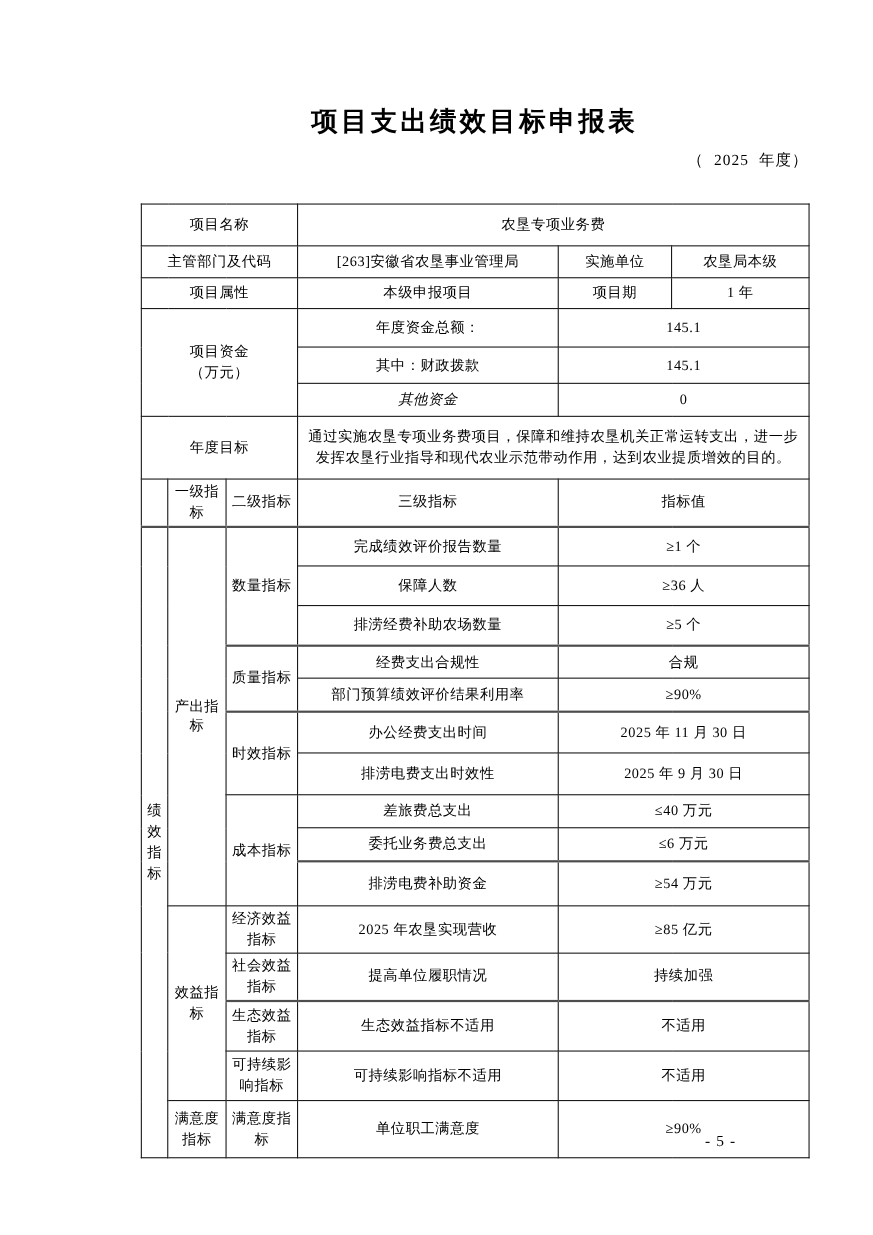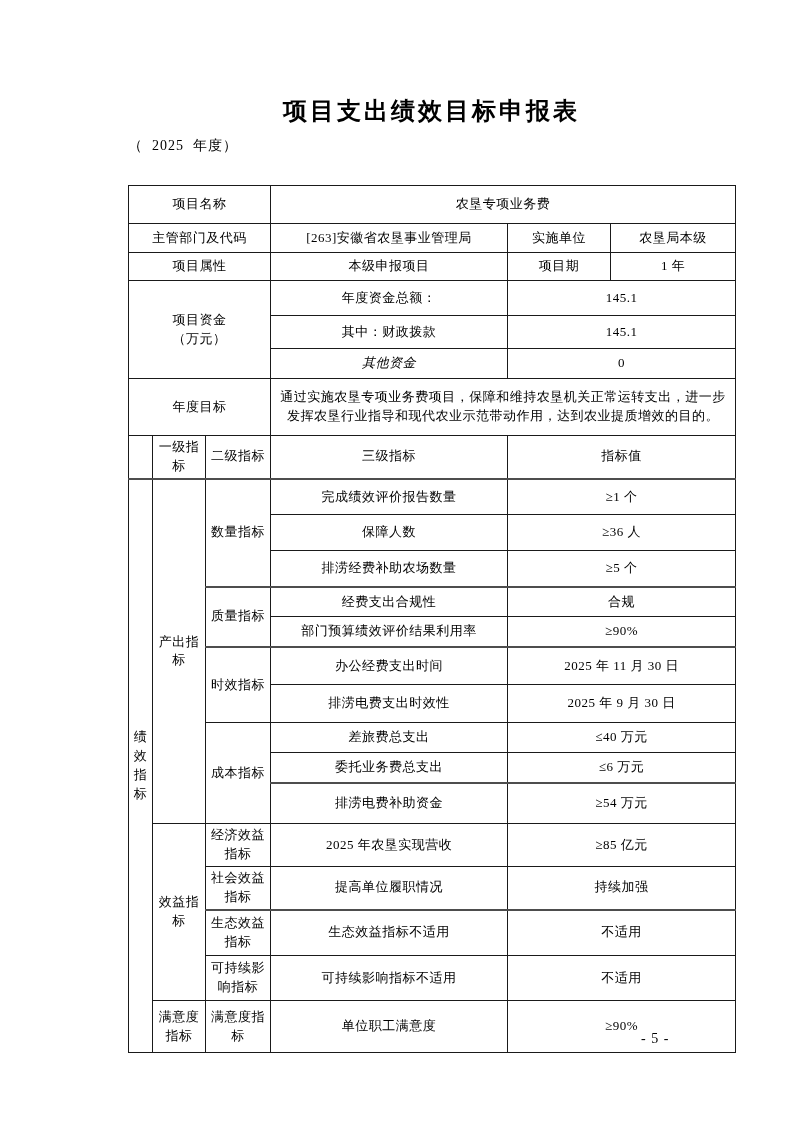--- a/index.html
+++ b/index.html
@@ -7,21 +7,21 @@
     width:794px; height:1123px; background:#ffffff; overflow:hidden;
     font-family:"Liberation Serif","DejaVu Serif",serif; color:#000;
     position:relative;
   }
   .content { width:607px; margin-left:128px; padding-top:96px; }
   .doc-title {
     text-align:center; font-size:24px; font-weight:bold;
     letter-spacing:3px; line-height:30px;
   }
   .doc-subtitle {
-    text-align:left; font-size:14px; margin-top:11px;
+    text-align:right; font-size:14px; margin-top:11px;
     white-space:pre; letter-spacing:1px;
   }
   table.form {
     margin-top:30px; border-collapse:collapse; table-layout:fixed;
     width:607px; font-size:13px;
   }
   table.form td {
     border:1px solid #1a1a1a; text-align:center; vertical-align:middle;
     padding:2px 3px; letter-spacing:0.5px; line-height:1.45;
     overflow:hidden; word-break:break-all;

